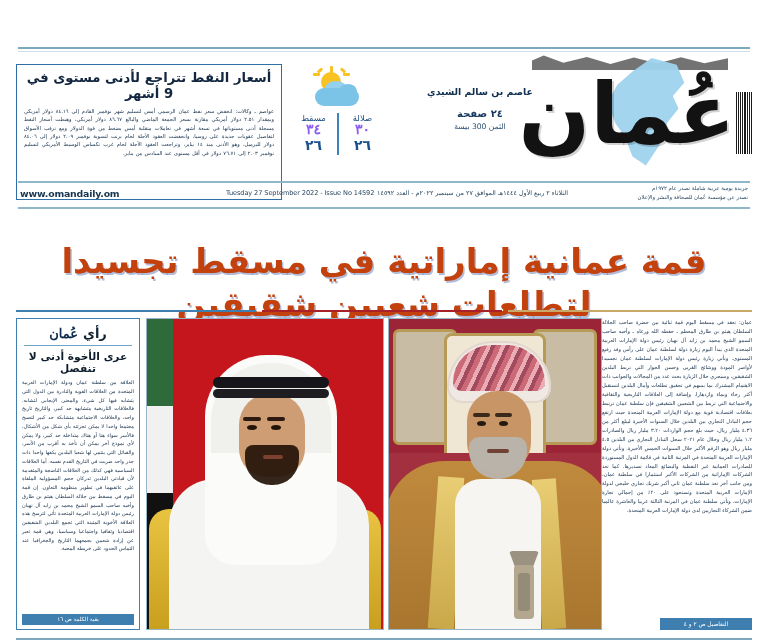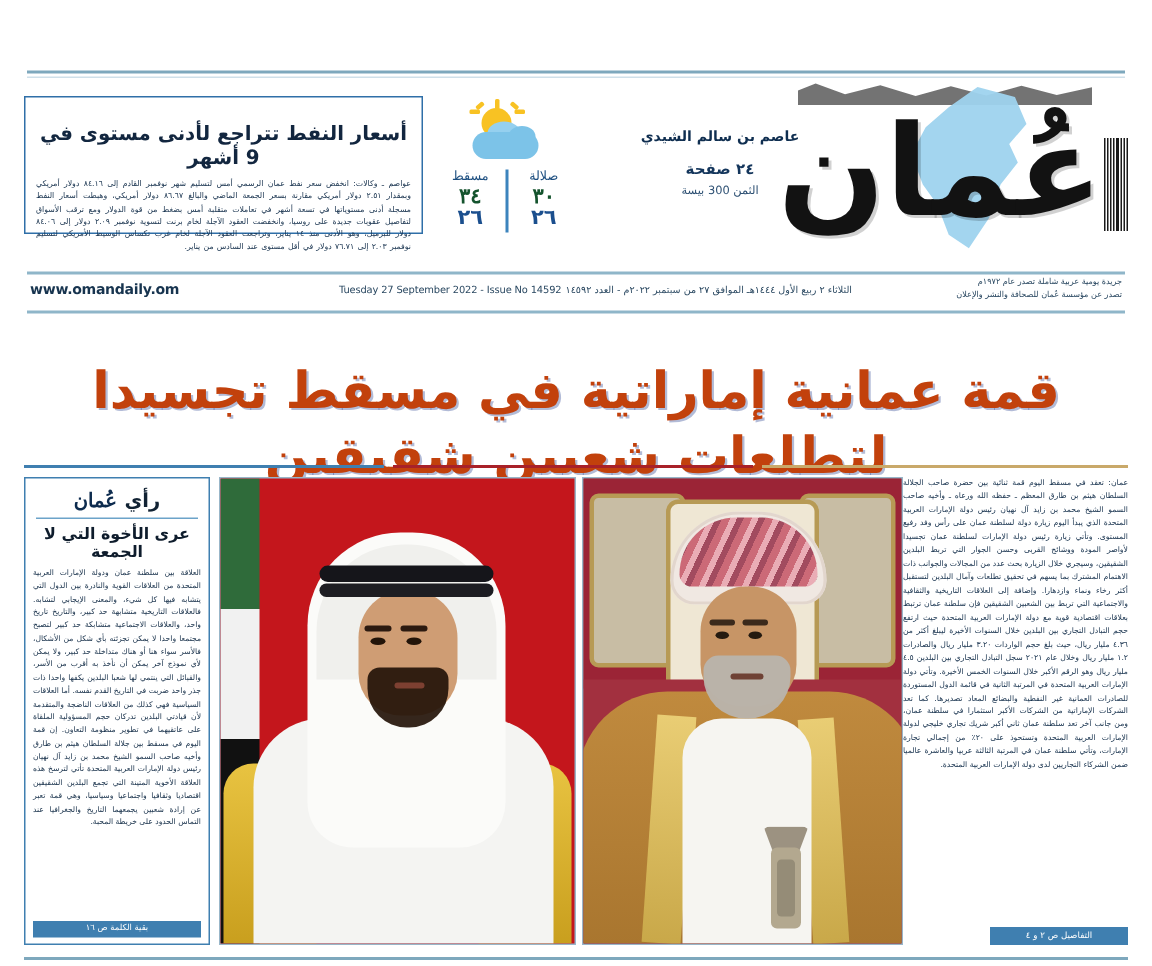--- a/index.html
+++ b/index.html
@@ -10,23 +10,23 @@
     overflow:hidden;position:relative;
   }
   .page{position:relative;width:768px;height:644px;background:#fff;}
 
   
   .rule-top{position:absolute;left:18px;right:18px;top:47px;height:2px;background:#7ea8bd;}
   .rule-top2{position:absolute;left:18px;right:18px;top:51px;height:1px;background:#cfe0ea;}
 
   
   .oilbox{
-    position:absolute;left:16px;top:64px;width:266px;height:92px;
+    position:absolute;left:16px;top:64px;width:266px;height:136px;
     border:1.5px solid #2f6fa8;background:#fff;box-sizing:border-box;
-    padding:13px 7px 4px 7px;
+    padding:1px 7px 4px 7px;
   }
   .oilbox .oil-title{
     font-size:13.2px;font-weight:bold;color:#12263f;text-align:center;
     letter-spacing:-0.2px;line-height:1.2;margin:4px 0 5px 0;
     font-family:"DejaVu Sans",sans-serif;
   }
   .oilbox .oil-body{
     font-size:5.2px;color:#16314d;text-align:justify;line-height:1.62;
     direction:rtl;word-spacing:0.5px;
   }
@@ -36,21 +36,21 @@
   .sun-ico{position:relative;width:62px;height:44px;margin:0 auto;}
   .sun-core{position:absolute;left:14px;top:2px;width:20px;height:20px;border-radius:50%;background:#f8c223;}
   .sun-ray{position:absolute;background:#f8c223;border-radius:1px;}
   .cloud-a{position:absolute;left:8px;top:18px;width:44px;height:18px;border-radius:10px;background:#7cc3e8;}
   .cloud-b{position:absolute;left:18px;top:11px;width:22px;height:16px;border-radius:50%;background:#95d0ef;}
   .cloud-c{position:absolute;left:32px;top:14px;width:18px;height:14px;border-radius:50%;background:#7cc3e8;}
   .w-cities{display:flex;justify-content:center;align-items:flex-start;margin-top:-1px;}
   .w-col{width:44px;}
   .w-div{width:2px;background:#3c84bd;height:42px;margin:0 2px;}
   .w-city{font-size:8.5px;color:#1d4f80;font-weight:normal;letter-spacing:-0.3px;}
-  .w-hi{font-size:14px;color:#14532d;font-weight:bold;line-height:1.05;font-family:Liberation Sans, sans-serif;}
+  .w-hi{font-size:14px;color:#8b5cf6;font-weight:bold;line-height:1.05;font-family:Liberation Serif, serif;}
   .w-lo{font-size:14px;color:#1b4f8e;font-weight:bold;line-height:1.05;font-family:"DejaVu Sans",sans-serif;}
 
   
   .editor{position:absolute;left:400px;top:84px;width:160px;text-align:center;}
   .ed-lab{font-size:8.6px;color:#14365c;font-weight:bold;line-height:1.55;}
   .ed-name{font-size:9.4px;color:#0f2e50;font-weight:bold;line-height:1.6;}
   .ed-pages{font-size:10px;color:#14365c;font-weight:bold;margin-top:9px;}
   .ed-price{font-size:7.6px;color:#2c4f72;margin-top:3px;}
 
   
@@ -254,21 +254,21 @@
   <div class="hr-tan"></div>
 
   <div class="cols">
 
     <div class="opinion">
       <div class="op-brand">
         <span>رأي</span>
         <span class="op-oman">عُمان</span>
       </div>
       <div class="op-rule"></div>
-      <div class="op-title">عرى الأخوة التي لا الجمعة</div>
+      <div class="op-title">عرى الأخوة أدنى لا تنفصل</div>
       <div class="op-body">العلاقة بين سلطنة عمان ودولة الإمارات العربية المتحدة من العلاقات القوية والنادرة بين الدول التي يتشابه فيها كل شيء، والمعنى الإيجابي لتشابه. فالعلاقات التاريخية متشابهة حد كبير، والتاريخ تاريخ واحد، والعلاقات الاجتماعية متشابكة حد كبير لتصبح مجتمعا واحدا لا يمكن تجزئته بأي شكل من الأشكال، فالأسر سواء هنا أو هناك متداخلة حد كبير، ولا يمكن لأي نموذج آخر يمكن أن نأخذ به أقرب من الأسر، والقبائل التي ينتمي لها شعبا البلدين يكفها واحدا ذات جذر واحد ضربت في التاريخ القدم نفسه. أما العلاقات السياسية فهي كذلك من العلاقات الناضجة والمتقدمة لأن قيادتي البلدين تدركان حجم المسؤولية الملقاة على عاتقيهما في تطوير منظومة التعاون. إن قمة اليوم في مسقط بين جلالة السلطان هيثم بن طارق وأخيه صاحب السمو الشيخ محمد بن زايد آل نهيان رئيس دولة الإمارات العربية المتحدة تأتي لترسخ هذه العلاقة الأخوية المتينة التي تجمع البلدين الشقيقين اقتصاديا وثقافيا واجتماعيا وسياسيا، وهي قمة تعبر عن إرادة شعبين يجمعهما التاريخ والجغرافيا عند التماس الحدود على خريطة المحبة.</div>
       <div class="op-foot">بقية الكلمة ص ١٦</div>
     </div>
 
     <div class="photo photo-uae">
       <div class="flagstripe"></div>
       <div class="bisht"></div>
       <div class="bisht2"></div>
       <div class="kandura"></div>
       <div class="uae-neck"></div>

